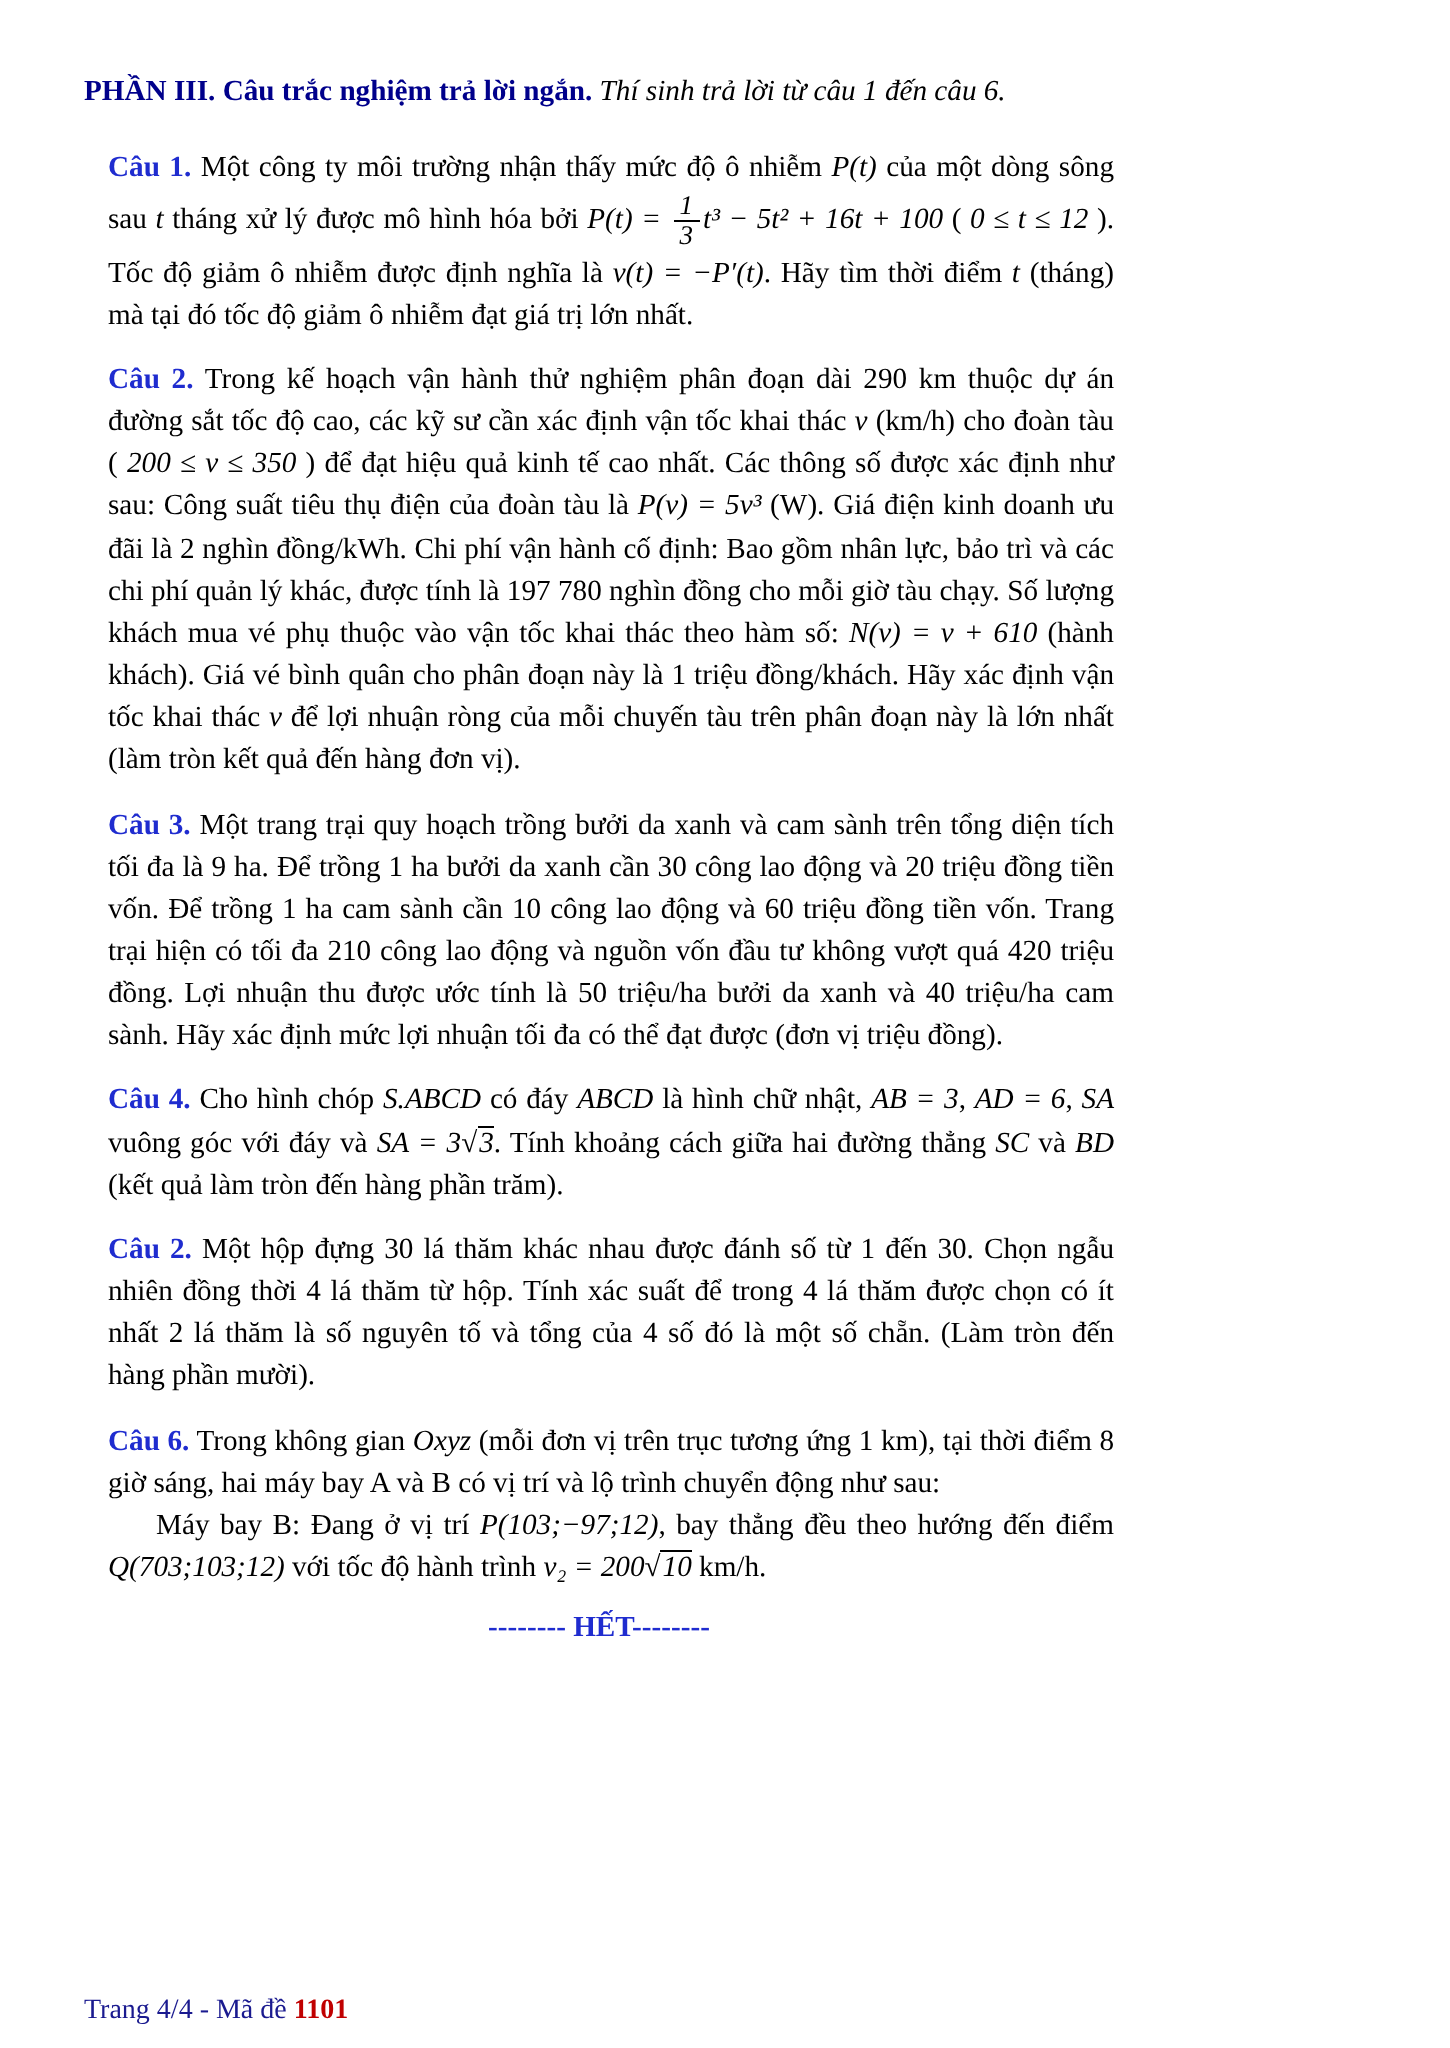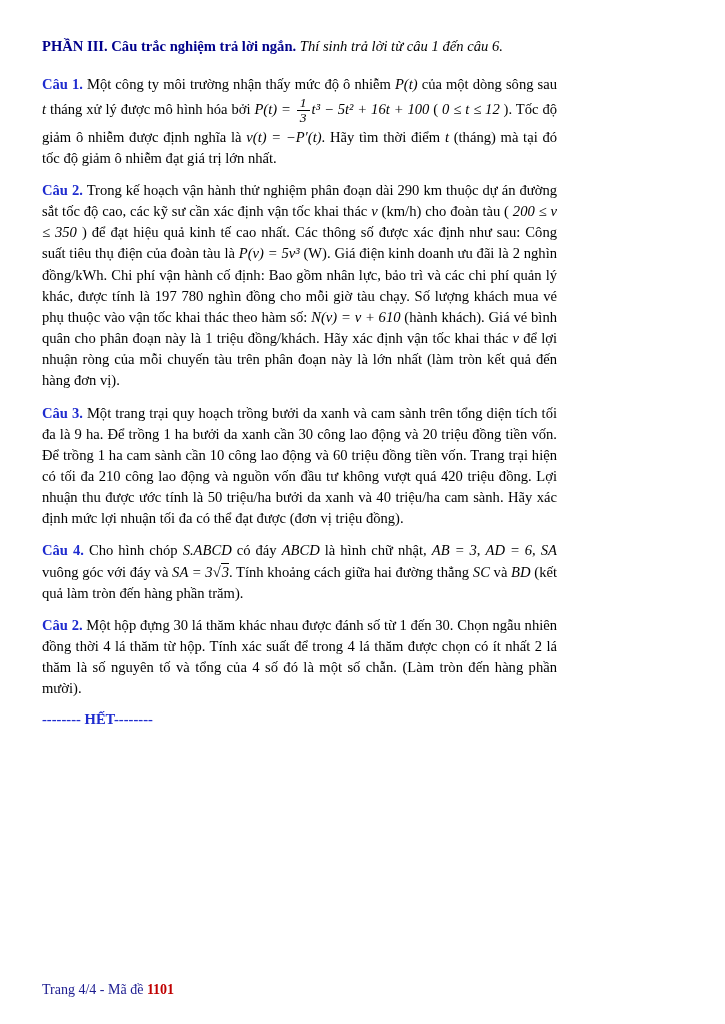--- a/index.html
+++ b/index.html
@@ -24,21 +24,21 @@
     text-align:justify;
   }
   .hdr-bold{
     font-weight:bold;
     color:#00008b;
   }
   .hdr-italic{
     font-style:italic;
     color:#000;
   }
-  .question{margin:0 0 11px 0;}
+  .question{margin:0 0 11px 12px;}
   .question p{
     margin:0;
     font-size:14.6px;
     line-height:1.45;
     text-align:justify;
   }
   .question p.indent{text-indent:24px;}
   .q-label{
     color:#1f2ccf;
     font-weight:bold;
@@ -64,29 +64,30 @@
     display:block;
     padding:0 3px;
   }
   .sqrt{white-space:nowrap;}
   .sqrt .radicand{
     border-top:1px solid #000;
     font-style:italic;
     padding-left:1px;
   }
   .end-marker{
+    text-align:center;
     color:#1f2ccf;
     font-weight:bold;
     font-size:14.6px;
     margin-top:4px;
   }
   .footer{
     position:absolute;
     left:42px;
-    bottom:26px;
+    bottom:10px;
     font-size:14px;
     color:#1a1a8f;
   }
   .exam-code{
     color:#c00000;
     font-weight:bold;
   }
 </style>
 </head>
 <body>
@@ -107,20 +108,22 @@
       <div class="question">
         <p><span class="q-label">Câu 3.</span> <span>Một trang trại quy hoạch trồng bưởi da xanh và cam sành trên tổng diện tích tối đa là 9 ha. Để trồng 1 ha bưởi da xanh cần 30 công lao động và 20 triệu đồng tiền vốn. Để trồng 1 ha cam sành cần 10 công lao động và 60 triệu đồng tiền vốn. Trang trại hiện có tối đa 210 công lao động và nguồn vốn đầu tư không vượt quá 420 triệu đồng. Lợi nhuận thu được ước tính là 50 triệu/ha bưởi da xanh và 40 triệu/ha cam sành. Hãy xác định mức lợi nhuận tối đa có thể đạt được (đơn vị triệu đồng).</span></p>
       </div>
       <div class="question">
         <p><span class="q-label">Câu 4.</span> <span>Cho hình chóp </span><span class="math">S.ABCD</span><span> có đáy </span><span class="math">ABCD</span><span> là hình chữ nhật, </span><span class="math">AB = 3</span><span>, </span><span class="math">AD = 6</span><span>, </span><span class="math">SA</span><span> vuông góc với đáy và </span><span class="math">SA = 3</span><span class="sqrt">√<span class="radicand">3</span></span><span>. Tính khoảng cách giữa hai đường thẳng </span><span class="math">SC</span><span> và </span><span class="math">BD</span><span> (kết quả làm tròn đến hàng phần trăm).</span></p>
       </div>
       <div class="question">
         <p><span class="q-label">Câu 2.</span> <span>Một hộp đựng 30 lá thăm khác nhau được đánh số từ 1 đến 30. Chọn ngẫu nhiên đồng thời 4 lá thăm từ hộp. Tính xác suất để trong 4 lá thăm được chọn có ít nhất 2 lá thăm là số nguyên tố và tổng của 4 số đó là một số chẵn. (Làm tròn đến hàng phần mười).</span></p>
       </div>
       <div class="question">
+        <p><span class="q-label">Câu 6.</span> <span>Trong không gian </span><span class="math">Oxyz</span><span>  (mỗi đơn vị trên trục tương ứng 1 km), tại thời điểm 8 giờ sáng, hai máy bay A và B có vị trí và lộ trình chuyển động như sau:</span></p>
+        <p class="indent"><span>Máy bay B: Đang ở vị trí </span><span class="math">P(103;−97;12)</span><span>, bay thẳng đều theo hướng đến điểm </span><span class="math">Q(703;103;12)</span><span> với tốc độ hành trình </span><span class="math">v₂ = 200</span><span class="sqrt">√<span class="radicand">10</span></span><span> km/h.</span></p>
       </div>
     </div>
 
   <div class="end-marker">-------- HẾT--------</div>
 
   <div class="footer">
     <span>Trang 4/4 - Mã đề </span><span class="exam-code">1101</span>
   </div>
 
 </div>

